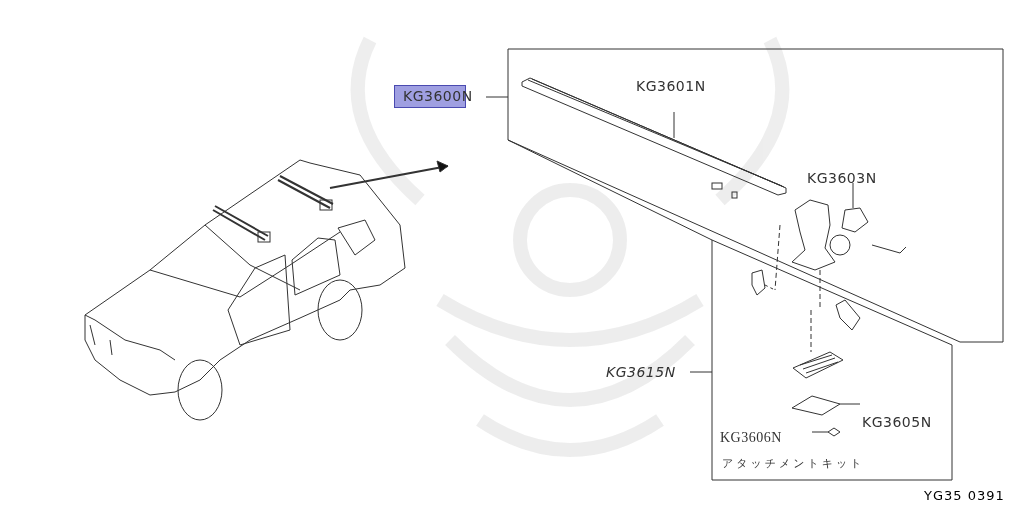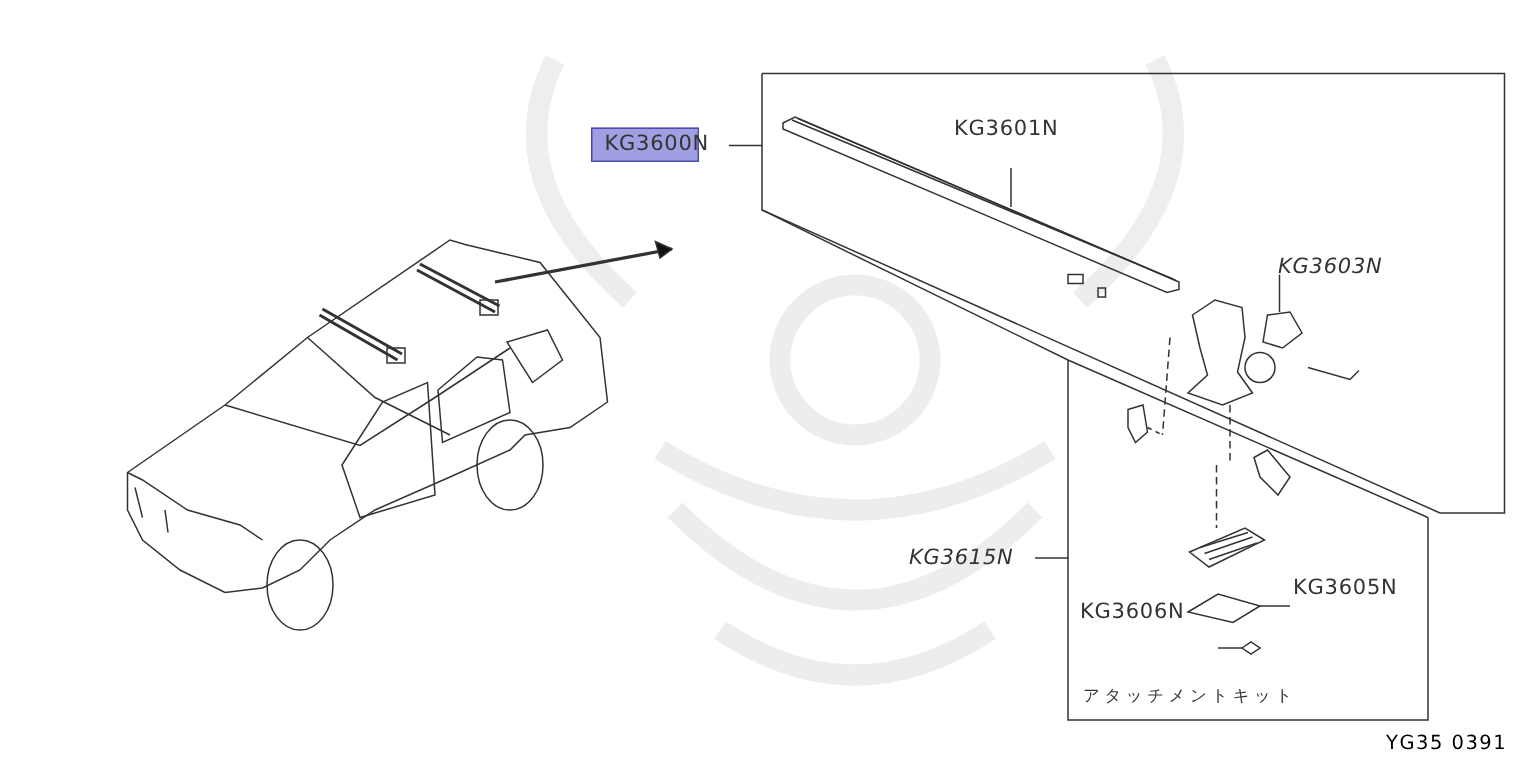--- a/index.html
+++ b/index.html
@@ -93,21 +93,21 @@
       <path d="M828 432 L834 428 L840 432 L834 436 Z"></path>
       <path d="M812 432 L828 432"></path>
     </g>
   </svg>
 
   
   <div class="highlight" style="left:394px; top:85px; width:70px; height:21px;"></div>
 
   <span class="label" style="left:403px; top:88px;">KG3600N</span>
   <span class="label" style="left:636px; top:78px;">KG3601N</span>
-  <span class="label" style="left:852px; top:170px;font-style:italic;">KG3603N</span>
+  <span class="label" style="left:807px; top:170px;">KG3603N</span>
   <span class="label" style="left:606px; top:364px;font-style:italic;">KG3615N</span>
-  <span class="label" style="left:862px; top:384px;">KG3605N</span>
-  <span class="label" style="left:720px; top:400px;">KG3606N</span>
+  <span class="label" style="left:862px; top:414px;">KG3605N</span>
+  <span class="label" style="left:720px; top:430px;font-family:Liberation Serif, serif;">KG3606N</span>
 
   <span class="jp" style="left:722px; top:456px;">アタッチメントキット</span>
 
   <span class="code" style="left:924px; top:488px;">YG35 0391</span>
 </div>
 
 </body></html>

